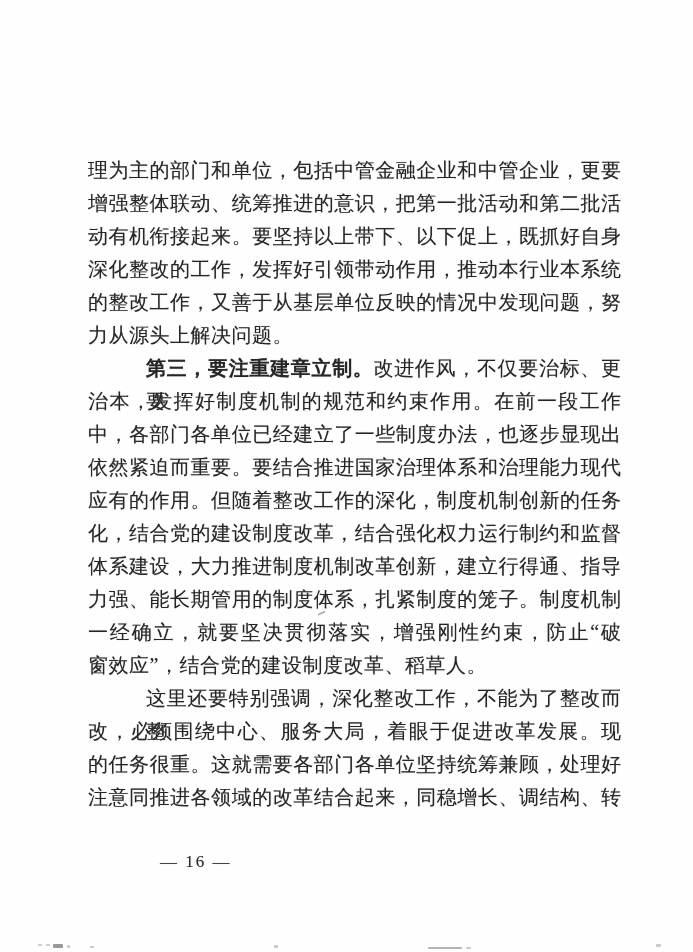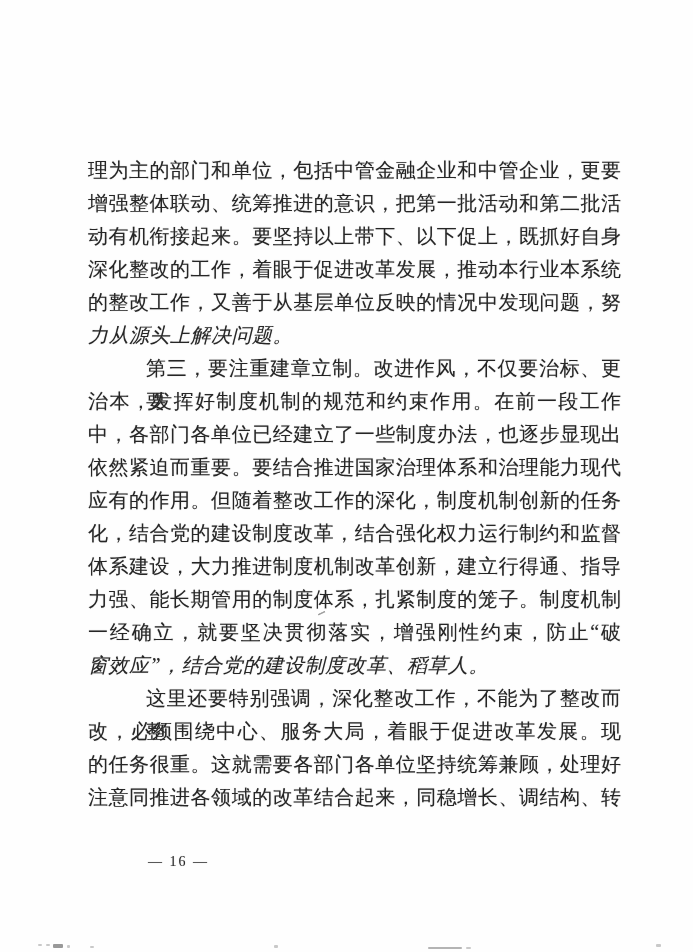--- a/index.html
+++ b/index.html
@@ -32,32 +32,31 @@
     text-align-last: justify;
     overflow: visible;
   }
   .line.indent {
     padding-left: 58px;
   }
   .line.short {
     text-align: right;
     text-align-last: left;
     letter-spacing: 0.5px;
-    font-style: italic;
   }
   .line b {
-    font-weight: 400;
+    font-weight: 700;
   }
   .page-number {
     position: absolute;
-    left: 148px;
+    left: 160px;
     top: 847px;
     height: 30px;
     line-height: 30px;
-    font-size: 14px;
+    font-size: 17px;
     letter-spacing: 2px;
     color: #2a2a2a;
     text-shadow: 0 0 1px rgba(45,45,45,0.3);
   }
   .speck {
     position: absolute;
     background: #8a8a8a;
     opacity: 0.45;
     border-radius: 1px;
   }
@@ -72,21 +71,21 @@
 </style>
 </head>
 <body>
 
 <div class="page">
 
   <main class="text-block">
       <div class="line">理为主的部门和单位，包括中管金融企业和中管企业，更要</div>
       <div class="line">增强整体联动、统筹推进的意识，把第一批活动和第二批活</div>
       <div class="line">动有机衔接起来。要坚持以上带下、以下促上，既抓好自身</div>
-      <div class="line">深化整改的工作，着眼于促进改革发展，推动本行业本系统</div>
+      <div class="line">深化整改的工作，发挥好引领带动作用，推动本行业本系统</div>
       <div class="line">的整改工作，又善于从基层单位反映的情况中发现问题，努</div>
       <div class="line short">力从源头上解决问题。</div>
       <div class="line indent"><b>第三，要注重建章立制。</b>改进作风，不仅要治标、更要</div>
       <div class="line">治本，发挥好制度机制的规范和约束作用。在前一段工作</div>
       <div class="line">中，各部门各单位已经建立了一些制度办法，也逐步显现出</div>
       <div class="line">依然紧迫而重要。要结合推进国家治理体系和治理能力现代</div>
       <div class="line">应有的作用。但随着整改工作的深化，制度机制创新的任务</div>
       <div class="line">化，结合党的建设制度改革，结合强化权力运行制约和监督</div>
       <div class="line">体系建设，大力推进制度机制改革创新，建立行得通、指导</div>
       <div class="line">力强、能长期管用的制度体系，扎紧制度的笼子。制度机制</div>

